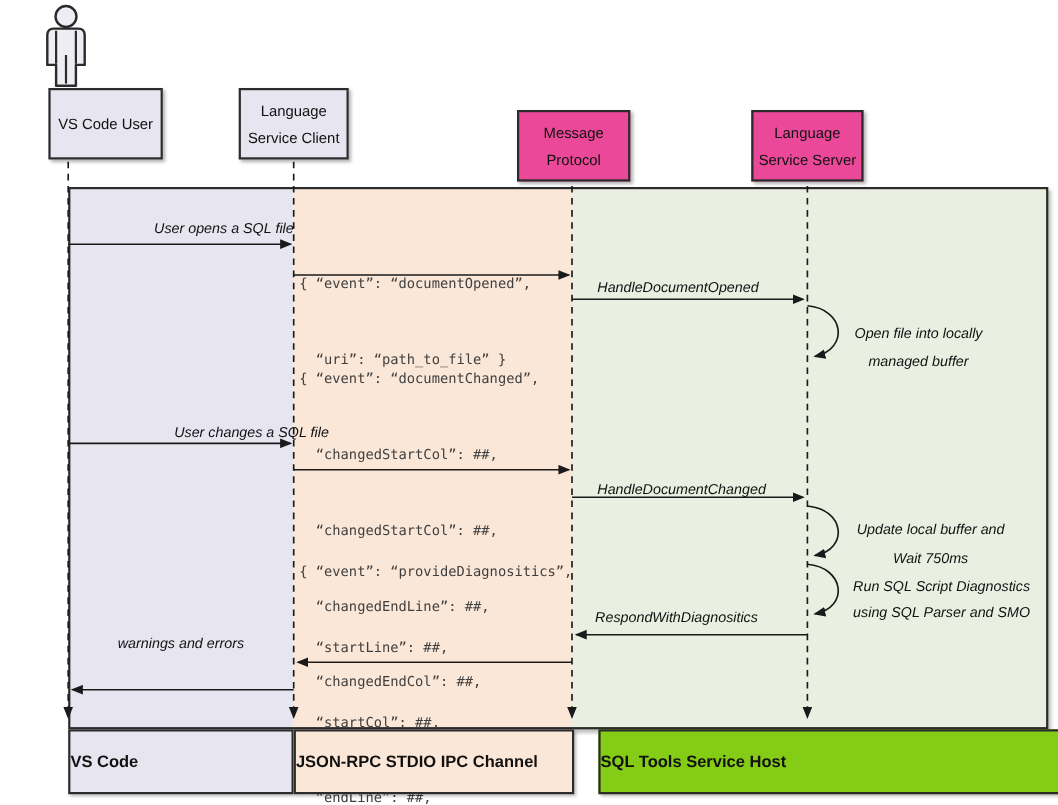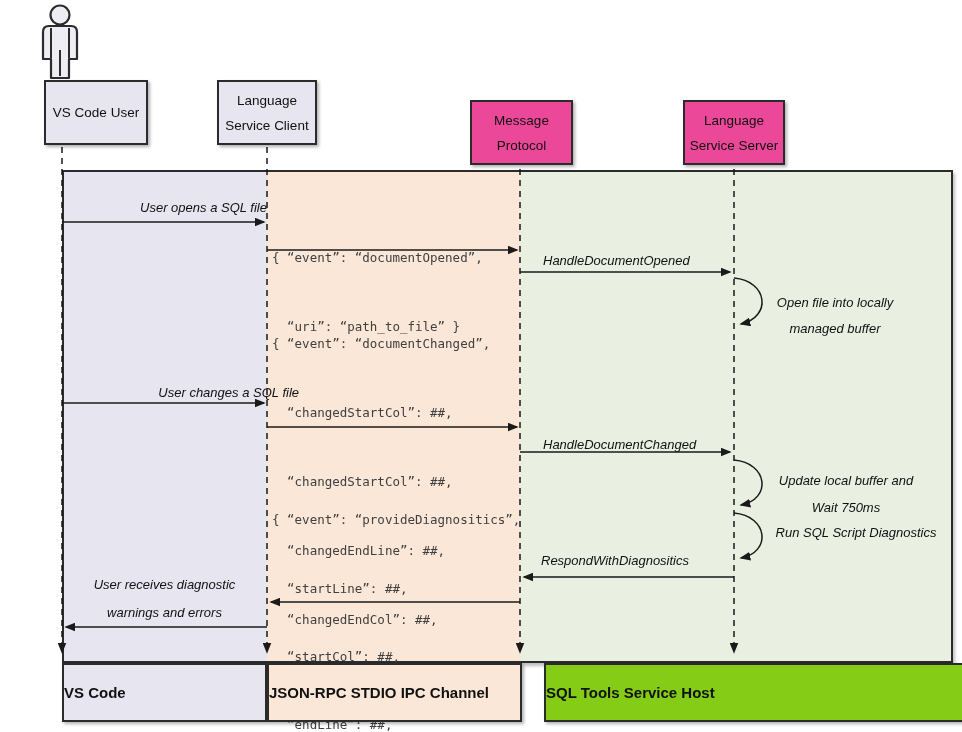--- a/index.html
+++ b/index.html
@@ -113,36 +113,36 @@
     <div>Protocol</div>
   </div>
   <div class="box grn box-server">
     <div>Language</div>
     <div>Service Server</div>
   </div>
 
   <div class="lbl center" style="left:62px; top:200px; width:205px;">User opens a SQL file</div>
   <div class="lbl center" style="left:62px; top:385px; width:205px;margin-left:32px;">User changes a SQL file</div>
   <div class="lbl lbl2" style="left:62px; top:571px; width:205px; line-height:28px;">
-    <div>User receives diagnostic</div>
     <div>warnings and errors</div>
   </div>
   <div class="lbl" style="left:543px; top:253px;">HandleDocumentOpened</div>
   <div class="lbl" style="left:543px; top:437px;">HandleDocumentChanged</div>
   <div class="lbl" style="left:541px; top:553px;">RespondWithDiagnositics</div>
   <div class="lbl lbl2" style="left:750px; top:290px; width:170px;">
     <div>Open file into locally</div>
     <div>managed buffer</div>
   </div>
   <div class="lbl lbl2" style="left:764px; top:467px; width:164px; line-height:27px;">
     <div>Update local buffer and</div>
     <div>Wait 750ms</div>
   </div>
   <div class="lbl lbl2" style="left:754px; top:521px; width:204px; line-height:24px;">
     <div>Run SQL Script Diagnostics</div>
+    <div>using SQL Parser and SMO</div>
   </div>
 
   <div class="mono" style="left:272px; top:200px;">
     <div>{ “event”: “documentOpened”,</div>
     <div>  “uri”: “path_to_file” }</div>
   </div>
   <div class="mono" style="left:272px; top:286px;">
     <div>{ “event”: “documentChanged”,</div>
     <div>  “changedStartCol”: ##,</div>
     <div>  “changedStartCol”: ##,</div>

